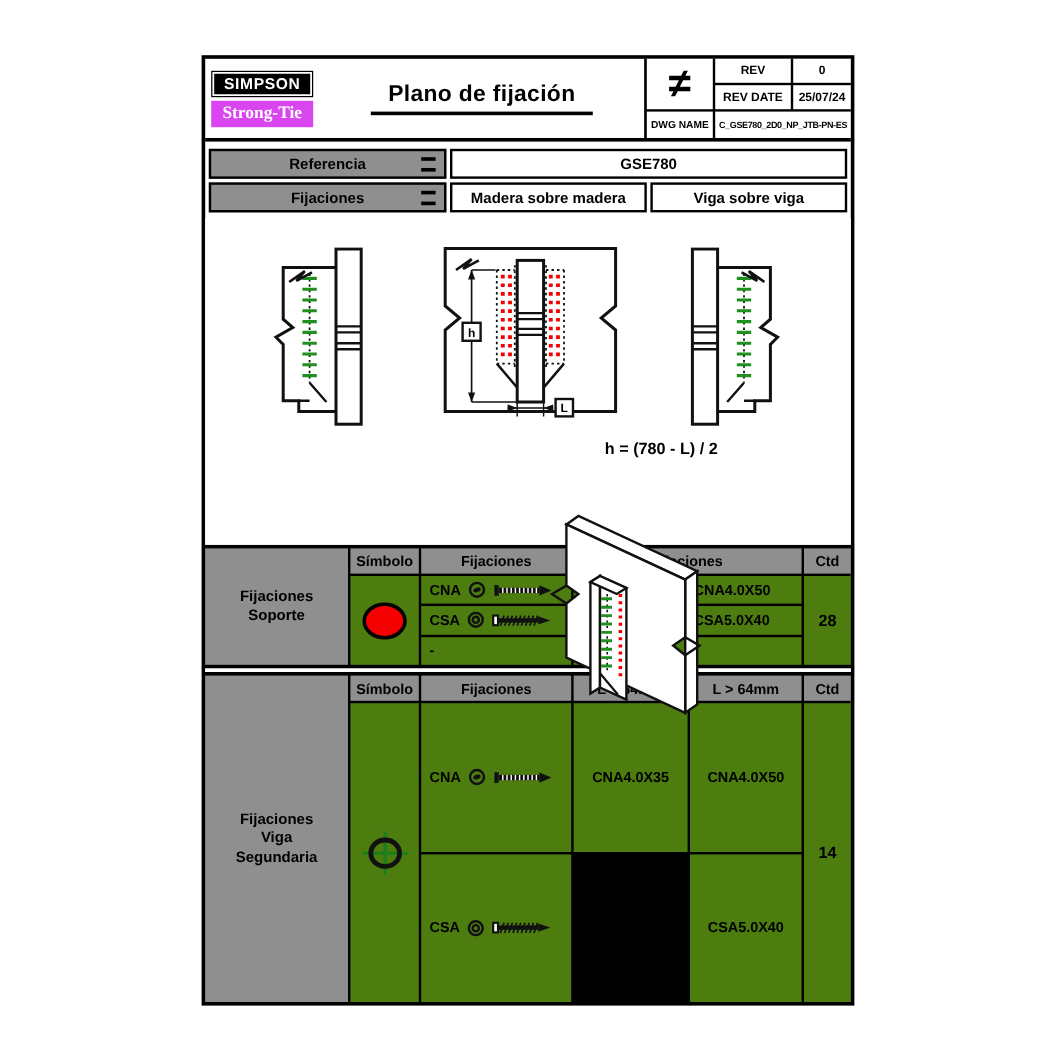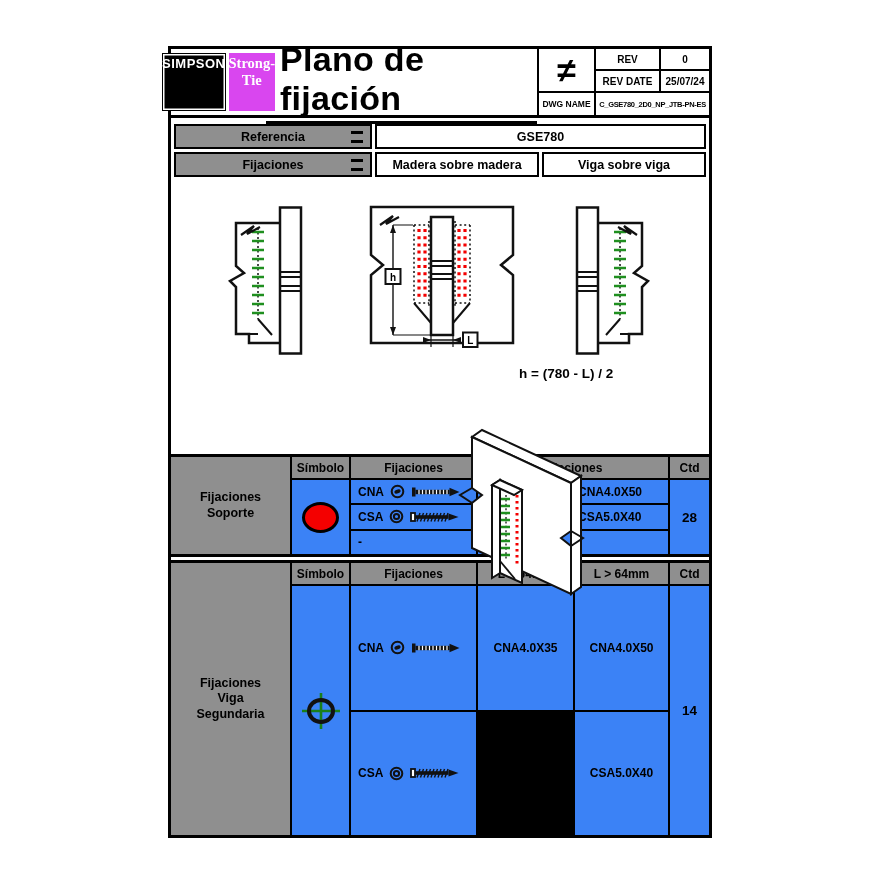--- a/index.html
+++ b/index.html
@@ -4,52 +4,52 @@
 <style>
   * { box-sizing: border-box; margin: 0; padding: 0; }
   html, body { width: 880px; height: 880px; background: #fff; font-family: "Liberation Sans", sans-serif; }
   .doc {
     position: absolute; left: 168px; top: 46px; width: 544px; height: 792px;
     border: 3px solid #000; display: flex; flex-direction: column; background: #fff;
     font-weight: bold; color: #000;
   }
   
   .hdr { height: 69px; display: flex; border-bottom: 3px solid #000; }
-  .logo-cell { width: 95px; padding: 4px 5px; display: flex; flex-direction: row; gap: 3px; justify-content: center; }
+  .logo-cell { width: 95px; padding: 4px 5px; display: flex; flex-direction: column; gap: 3px; justify-content: center; }
   .logo-simpson { background: #000; color: #fff; font-size: 13px; text-align: center; padding: 3px 0 4px;
     letter-spacing: .5px; box-shadow: inset 0 0 0 1px #000, inset 0 0 0 2.5px #fff; }
   .logo-strongtie { color: #fff; font-family: "Liberation Serif", serif; font-size: 14.5px; text-align: center; padding: 2px 0 3px; }
   .title-cell { flex: 1; display: flex; align-items: center; justify-content: center; }
-  .title { font-size: 34px; border-bottom: 3px solid #000; padding: 0 14px 3px; letter-spacing: .3px; }
+  .title { font-size: 19px; border-bottom: 3px solid #000; padding: 0 14px 3px; letter-spacing: .3px; }
   .rev-block { width: 172px; border-left: 2.5px solid #000; background: #000; display: grid;
     grid-template-columns: 55px 63px 1fr; grid-template-rows: 20px 20px 1fr; gap: 2px; }
   .rev-block > div { background: #fff; display: flex; align-items: center; justify-content: center; }
   .neq-cell { grid-area: 1 / 1 / 3 / 2; font-size: 34px; font-weight: 900; line-height: 1; }
   .rev-lab { font-size: 10px; }
   .dwg-lab { grid-area: 3 / 1 / 4 / 2; font-size: 8.5px; }
   .dwg-val { grid-area: 3 / 2 / 4 / 4; font-size: 7.5px; letter-spacing: -.3px; }
   
   .refs { padding: 3px 2px 2px; border-bottom: 0; }
   .ref-row { display: flex; height: 25px; margin: 3px 1px; }
   .ref-label { width: 198px; background: #8f8f8f; border: 2.5px solid #000; position: relative;
     display: flex; align-items: center; justify-content: center; font-size: 12.5px; }
   .eq-bars { position: absolute; right: 7px; top: 50%; margin-top: -6px; width: 12px; height: 12px;
     border-top: 3.5px solid #000; border-bottom: 3.5px solid #000; }
   .ref-vals { flex: 1; display: flex; margin-left: 3px; gap: 3px; }
   .ref-val { flex: 1; border: 2.5px solid #000; display: flex; align-items: center; justify-content: center; font-size: 12.5px; }
   
   .drawing { flex: 1; position: relative; background: #fff; }
   .svg-abs { position: absolute; }
-  .formula { position: absolute; left: 348px; top: 184px; width: 170px; text-align: left; font-size: 13.5px; }
+  .formula { position: absolute; left: 333px; top: 184px; width: 170px; text-align: left; font-size: 13.5px; }
   
   .sched { display: grid; background: #000; gap: 2px; border-top: 3px solid #000; }
   .t1 { height: 103px; grid-template-columns: 119px 57px 125px 190px 1fr; grid-template-rows: 21px 1fr 1fr 1fr; border-bottom: 3px solid #000; }
   .t2 { flex: 1; grid-template-columns: 119px 57px 125px 95px 93px 1fr; grid-template-rows: 21px 1fr 1fr; }
   .t-sep { height: 3px; background: #fff; }
-  .sched > div { background: #3b82f6; display: flex; align-items: center; justify-content: center; overflow: hidden; }
+  .sched > div { background: #4d7c0f; display: flex; align-items: center; justify-content: center; overflow: hidden; }
   .gray { background: #8f8f8f !important; }
   .big-label { text-align: center; font-size: 12.5px; white-space: pre-line; line-height: 1.25; }
   .th { font-size: 12px; }
   .fast-cell { justify-content: flex-start !important; gap: 6px; padding-left: 7px; font-size: 12px; }
   .ref-cell { font-size: 12px; }
   .ctd-cell { font-size: 13.5px; }
   .t1-label { grid-area: 1 / 1 / 5 / 2; }
   .t1-sym  { grid-area: 2 / 2 / 5 / 3; }
   .t1-ctd  { grid-area: 2 / 5 / 5 / 6; }
   .t2-label { grid-area: 1 / 1 / 4 / 2; }

